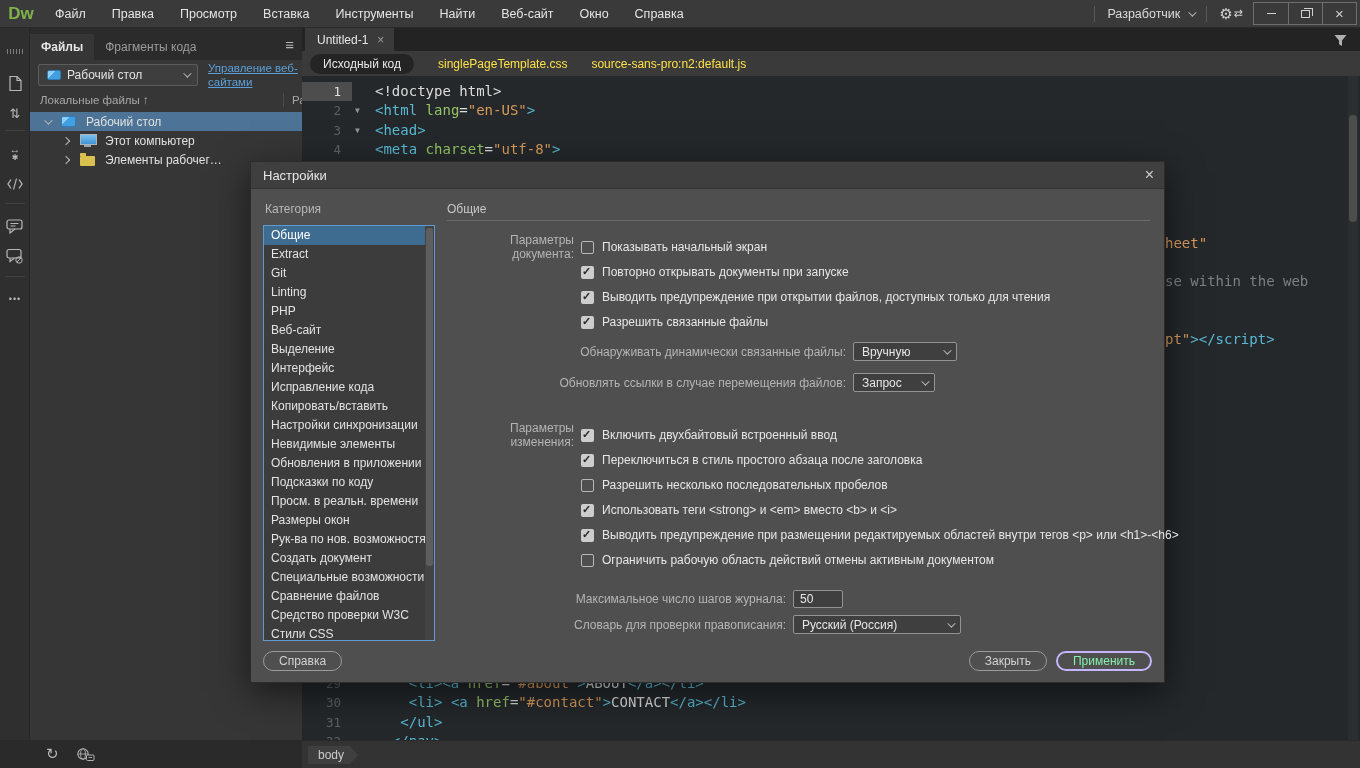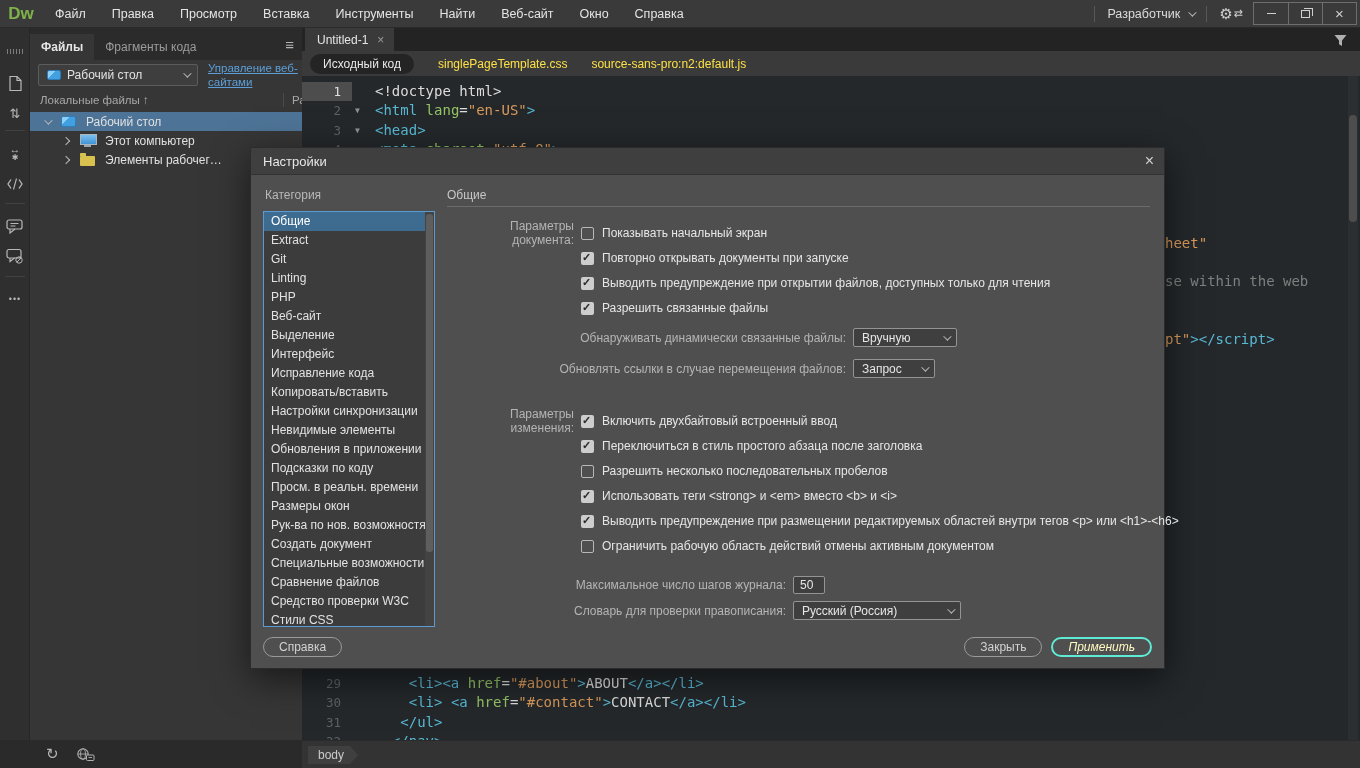--- a/index.html
+++ b/index.html
@@ -96,21 +96,21 @@
   .tag-chip { position:absolute; left:6px; top:5px; height:18px; background:#3f3f3f; color:#cccccc; font-size:12px;
               display:flex; align-items:center; padding:0 14px 0 10px;
               clip-path:polygon(0 0, calc(100% - 8px) 0, 100% 50%, calc(100% - 8px) 100%, 0 100%); }
   .sb-right { position:absolute; right:8px; top:0; height:100%; display:flex; align-items:center; }
   .sb-check { display:flex; margin-right:22px; }
   .sb-doctype { width:58px; height:19px; border:1px solid #565656; border-radius:2px; display:flex; align-items:center; justify-content:space-between; padding:0 7px; font-size:11.5px; color:#d8d8d8; margin-right:20px; }
   .sb-ins { font-size:11.5px; color:#e8e8e8; text-decoration:underline; margin-right:12px; }
   .sb-pos { font-size:11.5px; color:#9a9a9a; margin-right:48px; }
 
   
-  .dialog { position:absolute; left:250px; top:147px; width:915px; height:522px; background:#4f4f4f; border:1px solid #2c2c2c;
+  .dialog { position:absolute; left:250px; top:161px; width:915px; height:522px; background:#4f4f4f; border:1px solid #2c2c2c;
             box-shadow:0 10px 34px rgba(0,0,0,.55); z-index:50; }
   .dlg-title { position:absolute; left:0; top:0; width:100%; height:27px; background:#3f3f3f; display:flex; align-items:center;
                padding:0 12px; font-size:13px; color:#e6e6e6; border-bottom:1px solid #333; }
   .dlg-close { position:absolute; right:10px; top:4px; font-size:16px; color:#cfcfcf; }
   .dlg-cat-label { position:absolute; left:14px; top:40px; font-size:12px; color:#b8b8b8; }
   .dlg-list { position:absolute; left:12px; top:63px; width:172px; height:416px; background:#3c3c3c; border:1px solid var(--listborder,#5c9bd1); overflow:hidden; }
   .dlg-list-item { height:19px; line-height:19px; padding-left:7px; font-size:12px; color:#e2e2e2; white-space:nowrap; }
   .dlg-list-item.selected { background:var(--sel2,#3e6b90); color:#fff; }
   .list-scroll { position:absolute; right:0; top:0; width:9px; height:100%; background:#434343; }
   .list-thumb { position:absolute; left:1px; top:2px; width:7px; height:338px; background:#5e5e5e; border-radius:3px; }
@@ -124,25 +124,25 @@
   .row-label { text-align:right; padding-right:7px; font-size:12px; color:#b4b4b4; flex-shrink:0; }
   .lbl-narrow { width:134px; } .lbl-wide { width:406px; } .lbl-mid { width:346px; }
   .cb { width:13px; height:13px; border-radius:2px; margin-right:8px; flex-shrink:0; position:relative; }
   .cb.checked { background:#cdcdcd; }
   .cb.checked::after { content:'✓'; position:absolute; left:1px; top:-1px; font-size:11px; font-weight:bold; color:#2c2c2c; }
   .cb.unchecked { border:1px solid #b8b8b8; background:transparent; }
   .cb-text { font-size:12px; color:#e6e6e6; white-space:nowrap; }
   .dd-select { height:19px; background:#3f3f3f; border:1px solid #949494; border-radius:2px; display:flex; align-items:center;
                padding:0 8px; font-size:12px; color:#e6e6e6; position:relative; }
   .dd-select .chev { position:absolute; right:7px; }
-  .num-input { width:32px; height:18px; background:#3f3f3f; border:1px solid #949494; border-radius:2px; color:#e6e6e6;
+  .num-input { width:50px; height:18px; background:#3f3f3f; border:1px solid #949494; border-radius:2px; color:#e6e6e6;
                font-size:12px; padding:0 0 0 6px; font-family:"Liberation Sans",sans-serif; outline:none; }
   .dlg-btn { height:20px; border:1px solid #9a9a9a; border-radius:10px; background:transparent; color:#d2d2d2;
              font-size:12px; padding:0 15px; font-family:"Liberation Sans",sans-serif; }
-  .dlg-btn.primary { border:2px solid #5eead4; color:#fef9c3;font-style:italic; }
+  .dlg-btn.primary { border:2px solid #c4b5fd; color:#86efac; }
   .btn-help { position:absolute; left:12px; bottom:11px; }
   .btn-right-group { position:absolute; right:12px; bottom:11px; display:flex; gap:9px; align-items:center; }
 </style>
 </head>
 <body>
 
 <div class="menubar">
   <div class="dw-logo">Dw</div>
   <div class="menu-items">
       <div class="menu-item">Файл</div>

